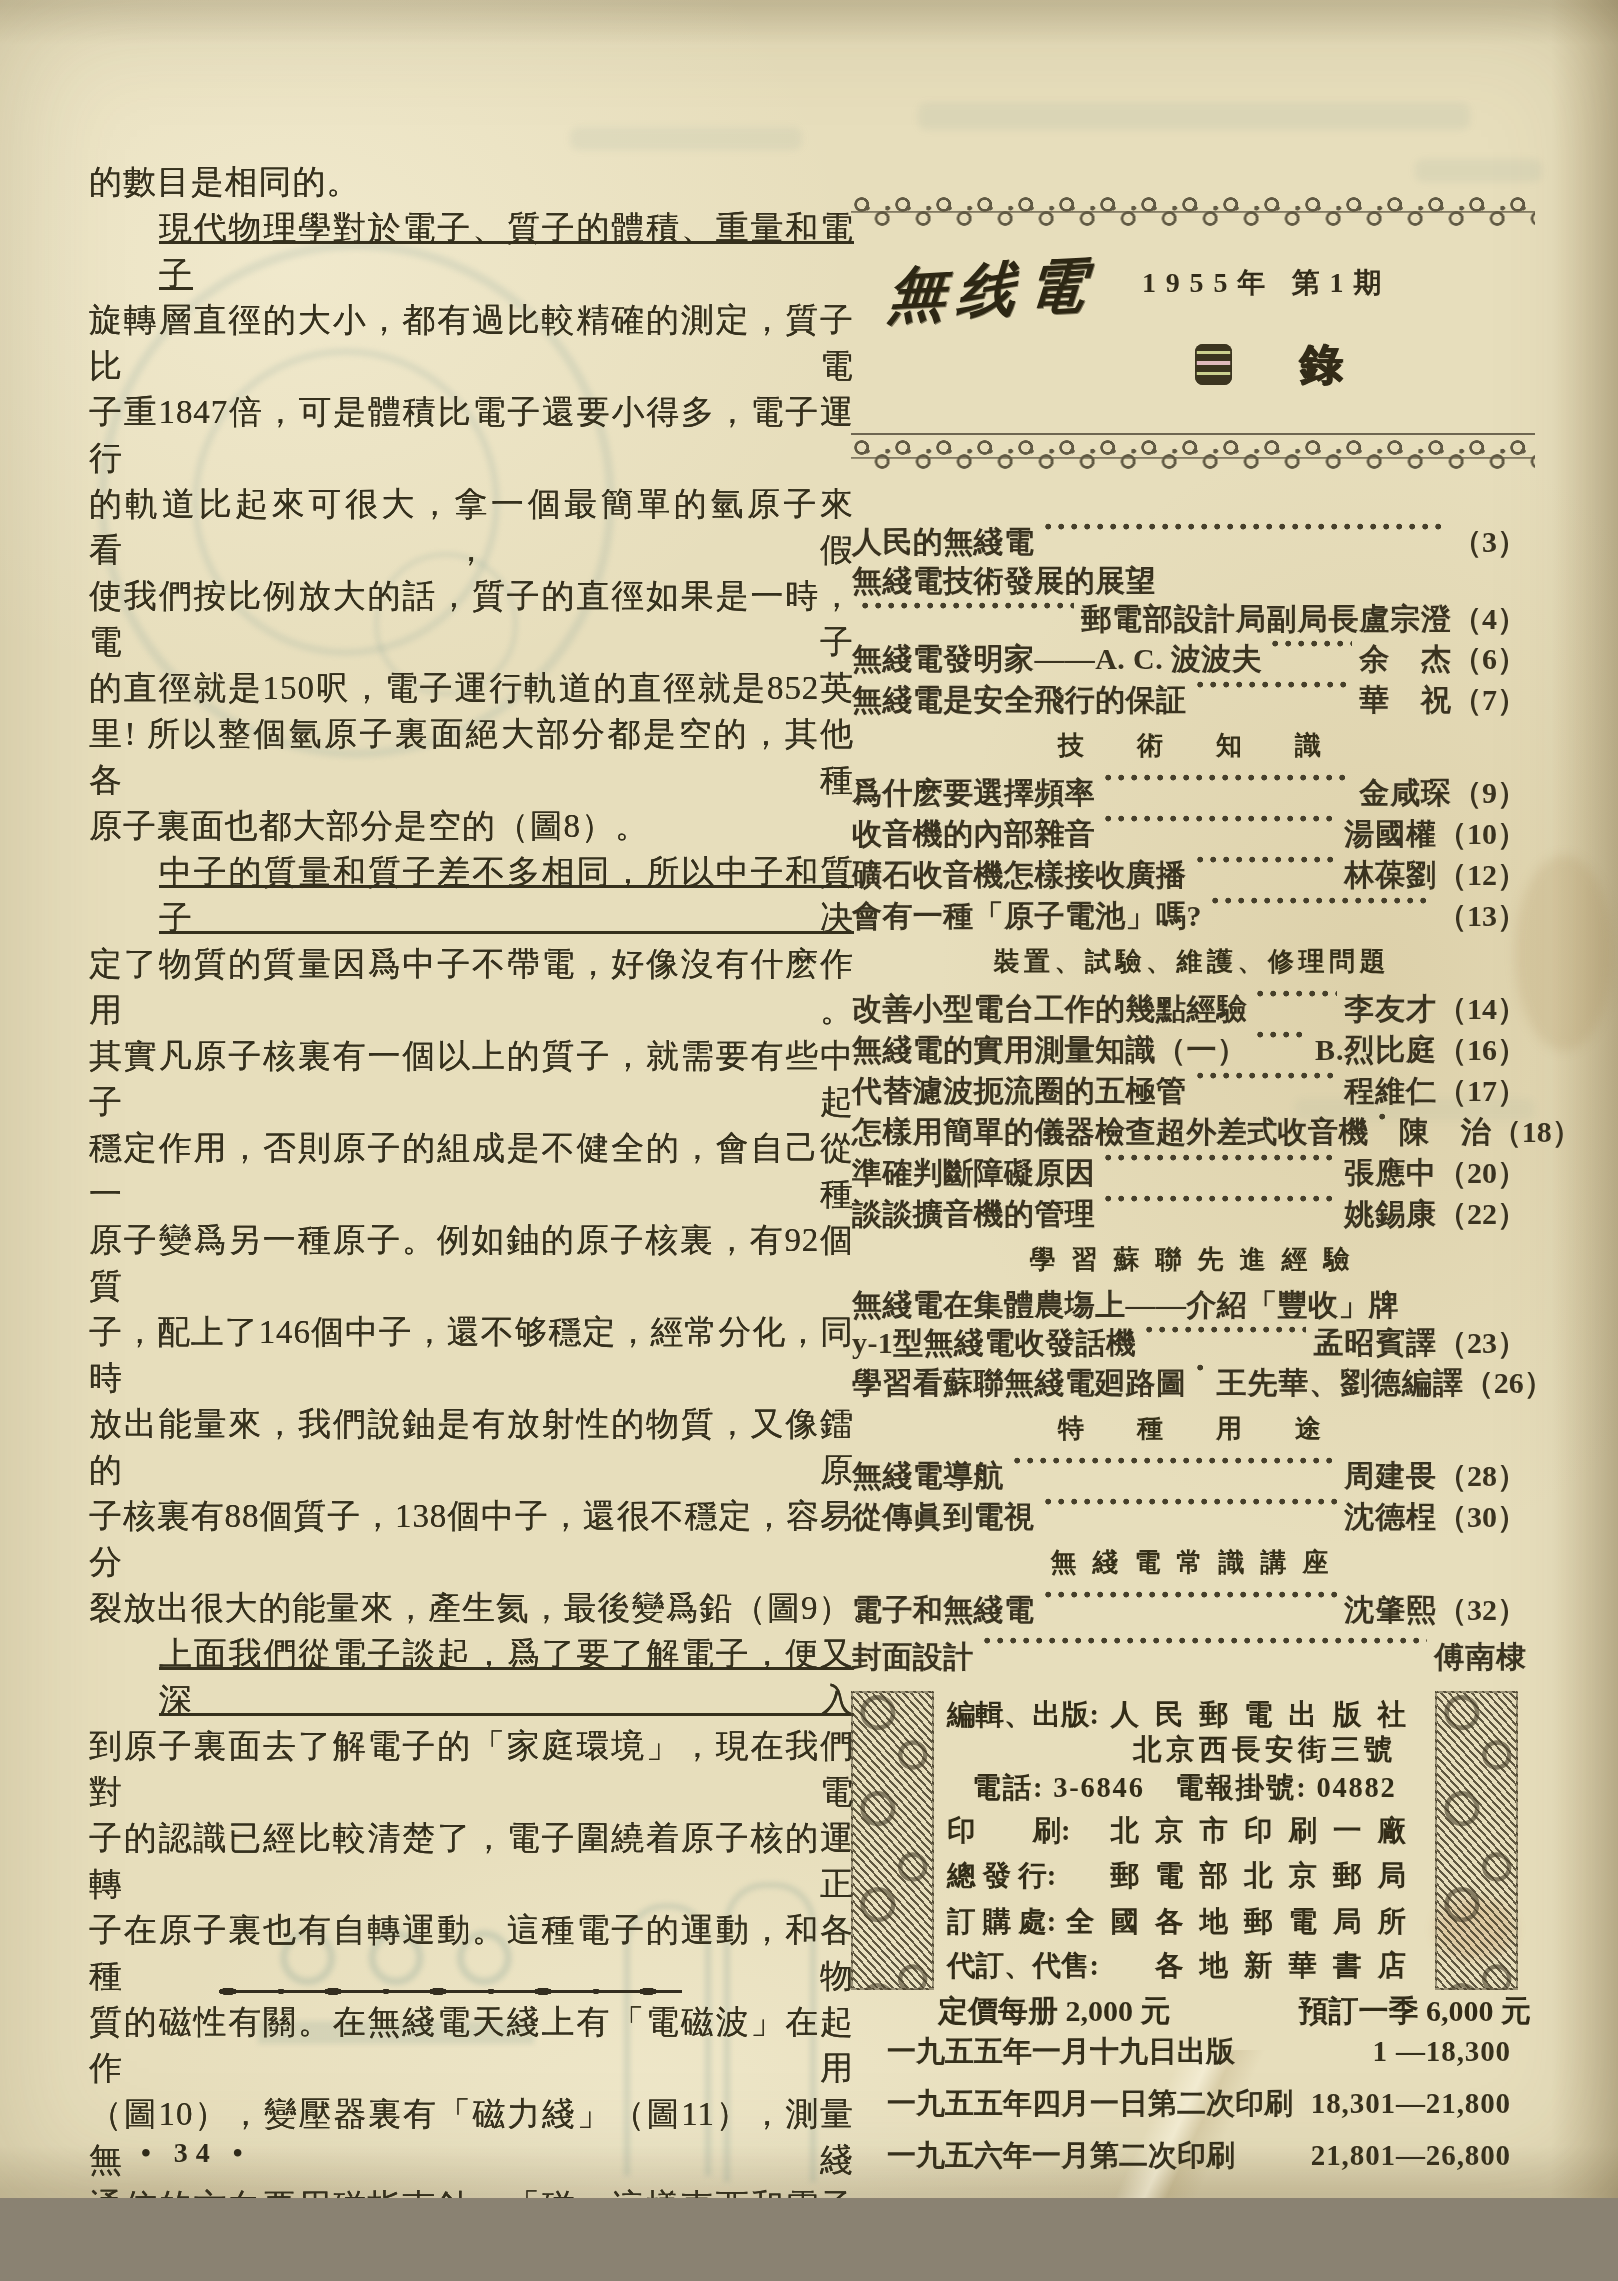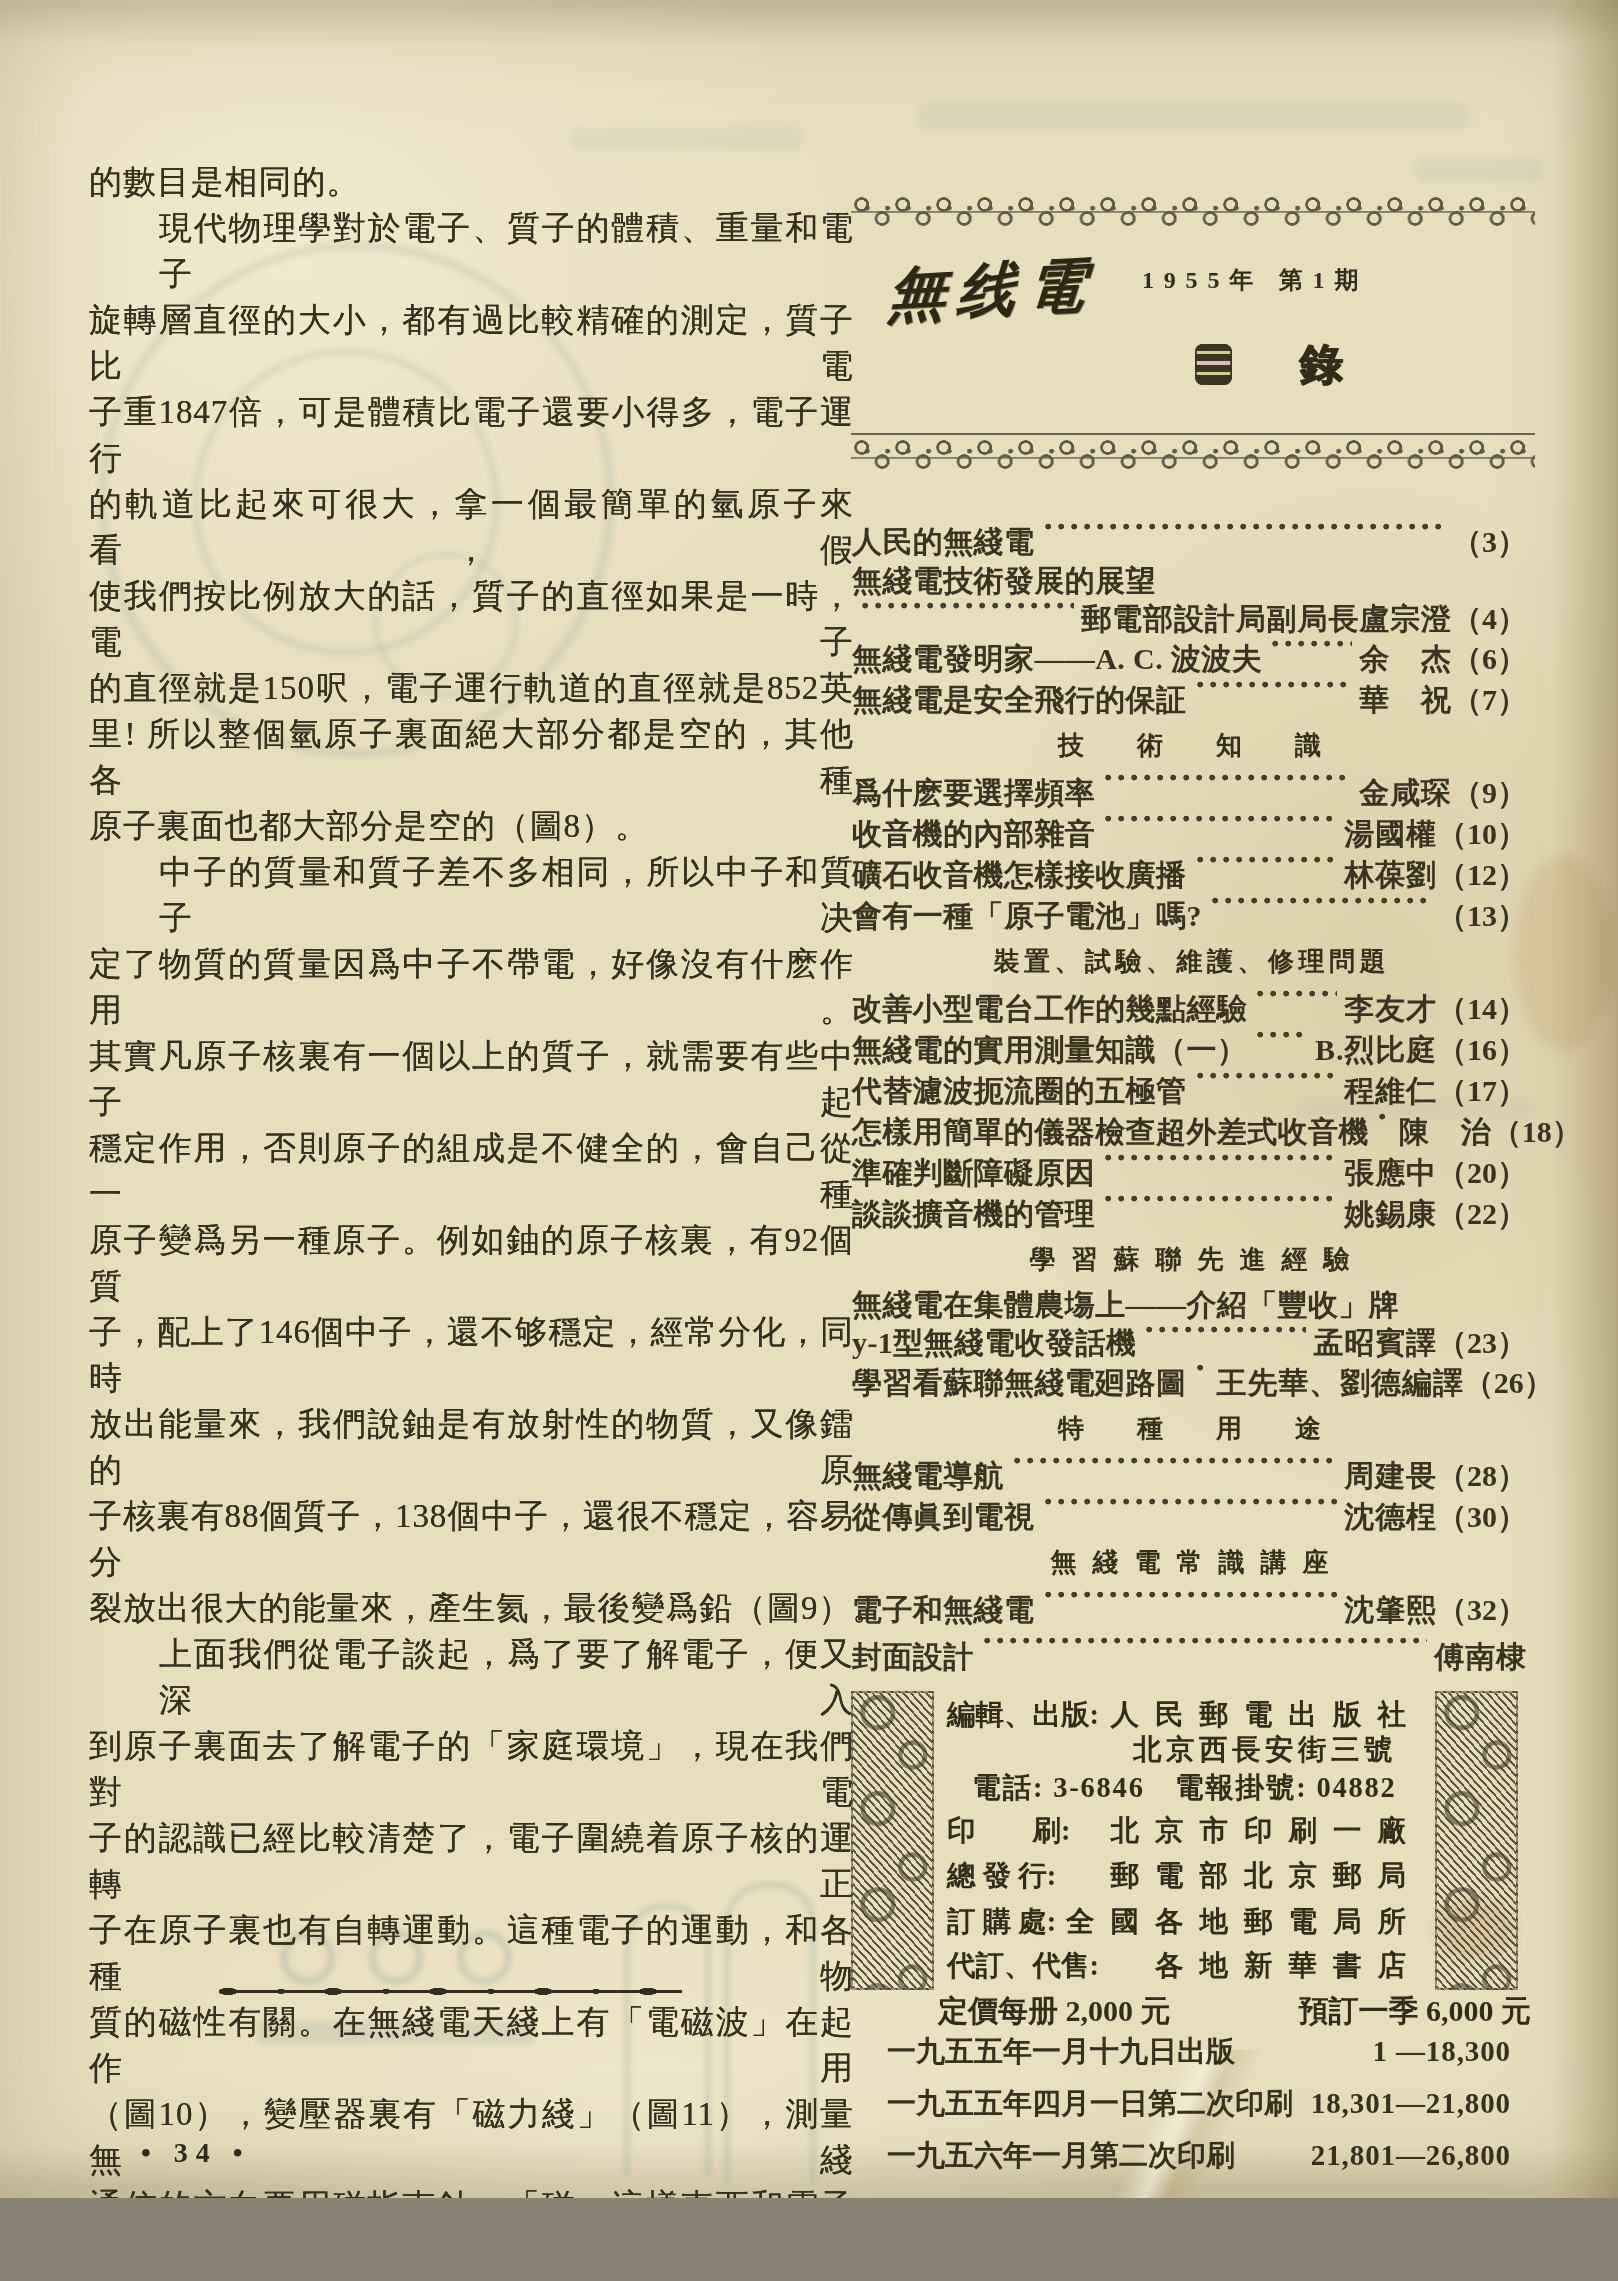--- a/index.html
+++ b/index.html
@@ -29,21 +29,21 @@
       linear-gradient(rgba(120,152,142,.18), rgba(120,152,142,.18)) 0 78%/100% 23px no-repeat;}
   .stain{border-radius:50%; filter:blur(5.3px);}
   .crease{background:linear-gradient(115deg, transparent 46%, rgba(252,247,228,.55) 50%, rgba(160,138,88,.20) 53%, transparent 57%);}
   
   .body-col{position:absolute; left:89px; top:159px; width:765px;}
   .bline{
     font-size:33px; line-height:46px; letter-spacing:0.9px; white-space:nowrap;
     text-shadow:0 0 0.5px currentColor;
   }
   .bline.a-j{white-space:normal; text-align:justify; text-align-last:justify;}
-  .bline.i1{padding-left:70px;}
+  .bline.i1{padding-left:70px;text-decoration:underline;}
   
   .divider{
     position:absolute; left:219px; top:1985px; width:463px; height:12.5px;
     background:
       radial-gradient(ellipse 15px 5.3px at 9px 6.2px, #332d1f 62%, rgba(51,45,31,0) 66%) repeat-x 0 0/105px 12.5px,
       radial-gradient(ellipse 9px 3.6px at 62px 6.2px, #332d1f 58%, rgba(51,45,31,0) 64%) repeat-x 0 0/105px 12.5px,
       linear-gradient(#332d1f,#332d1f) 0 50%/100% 3.1px no-repeat;
   }
   .pagenum{position:absolute; left:141px; top:2137px; font-size:28px; letter-spacing:8px; color:#2f2a1a; font-weight:700;}
   
@@ -55,21 +55,21 @@
       radial-gradient(circle at 7.1px 7.1px, #4e4733 2.2px, rgba(78,71,51,0) 2.7px) repeat-x 9px 9px/20.5px 18px,
       linear-gradient(rgba(78,71,51,.75), rgba(78,71,51,.75)) 0 55%/100% 1.8px no-repeat;
   }
   .band1{top:192px;}
   .band2{top:433px; border-top:2.7px solid rgba(60,53,36,.8); height:41px;}
   .logo{
     position:absolute; left:887px; top:251px; font-size:59px; font-weight:700; font-style:italic;
     letter-spacing:10.7px; color:#2d2714; transform:rotate(-3deg) skewX(-7deg);
     text-shadow:0.9px 0.9px 0 rgba(45,39,20,.55);
   }
-  .issue{position:absolute; left:1142px; top:264px; font-size:24px; font-weight:700; letter-spacing:9.8px; color:#332c1a;}
+  .issue{position:absolute; left:1142px; top:264px; font-size:28px; font-weight:700; letter-spacing:9.8px; color:#332c1a;}
   .mulu{position:absolute; left:1195px; top:344px; display:flex; gap:68px; align-items:center;}
   .mulu-mu{
     width:37px; height:41px; border-radius:8px; display:inline-block;
     background:linear-gradient(180deg,#3c3520 0 16%, #cdd08f 16% 24%, #3c3520 24% 42%, #e0b9bd 42% 50%, #3c3520 50% 68%, #cbd08f 68% 76%, #3c3520 76% 100%);
     box-shadow:0 0 0 1.8px #3c3520 inset;
   }
   .mulu-lu{
     font-size:43px; font-weight:700; color:#332c18; line-height:41px;
     text-shadow:1.1px 0 0 #332c18, -1.1px 0 0 #332c18, 0 1.1px 0 #332c18;
   }

